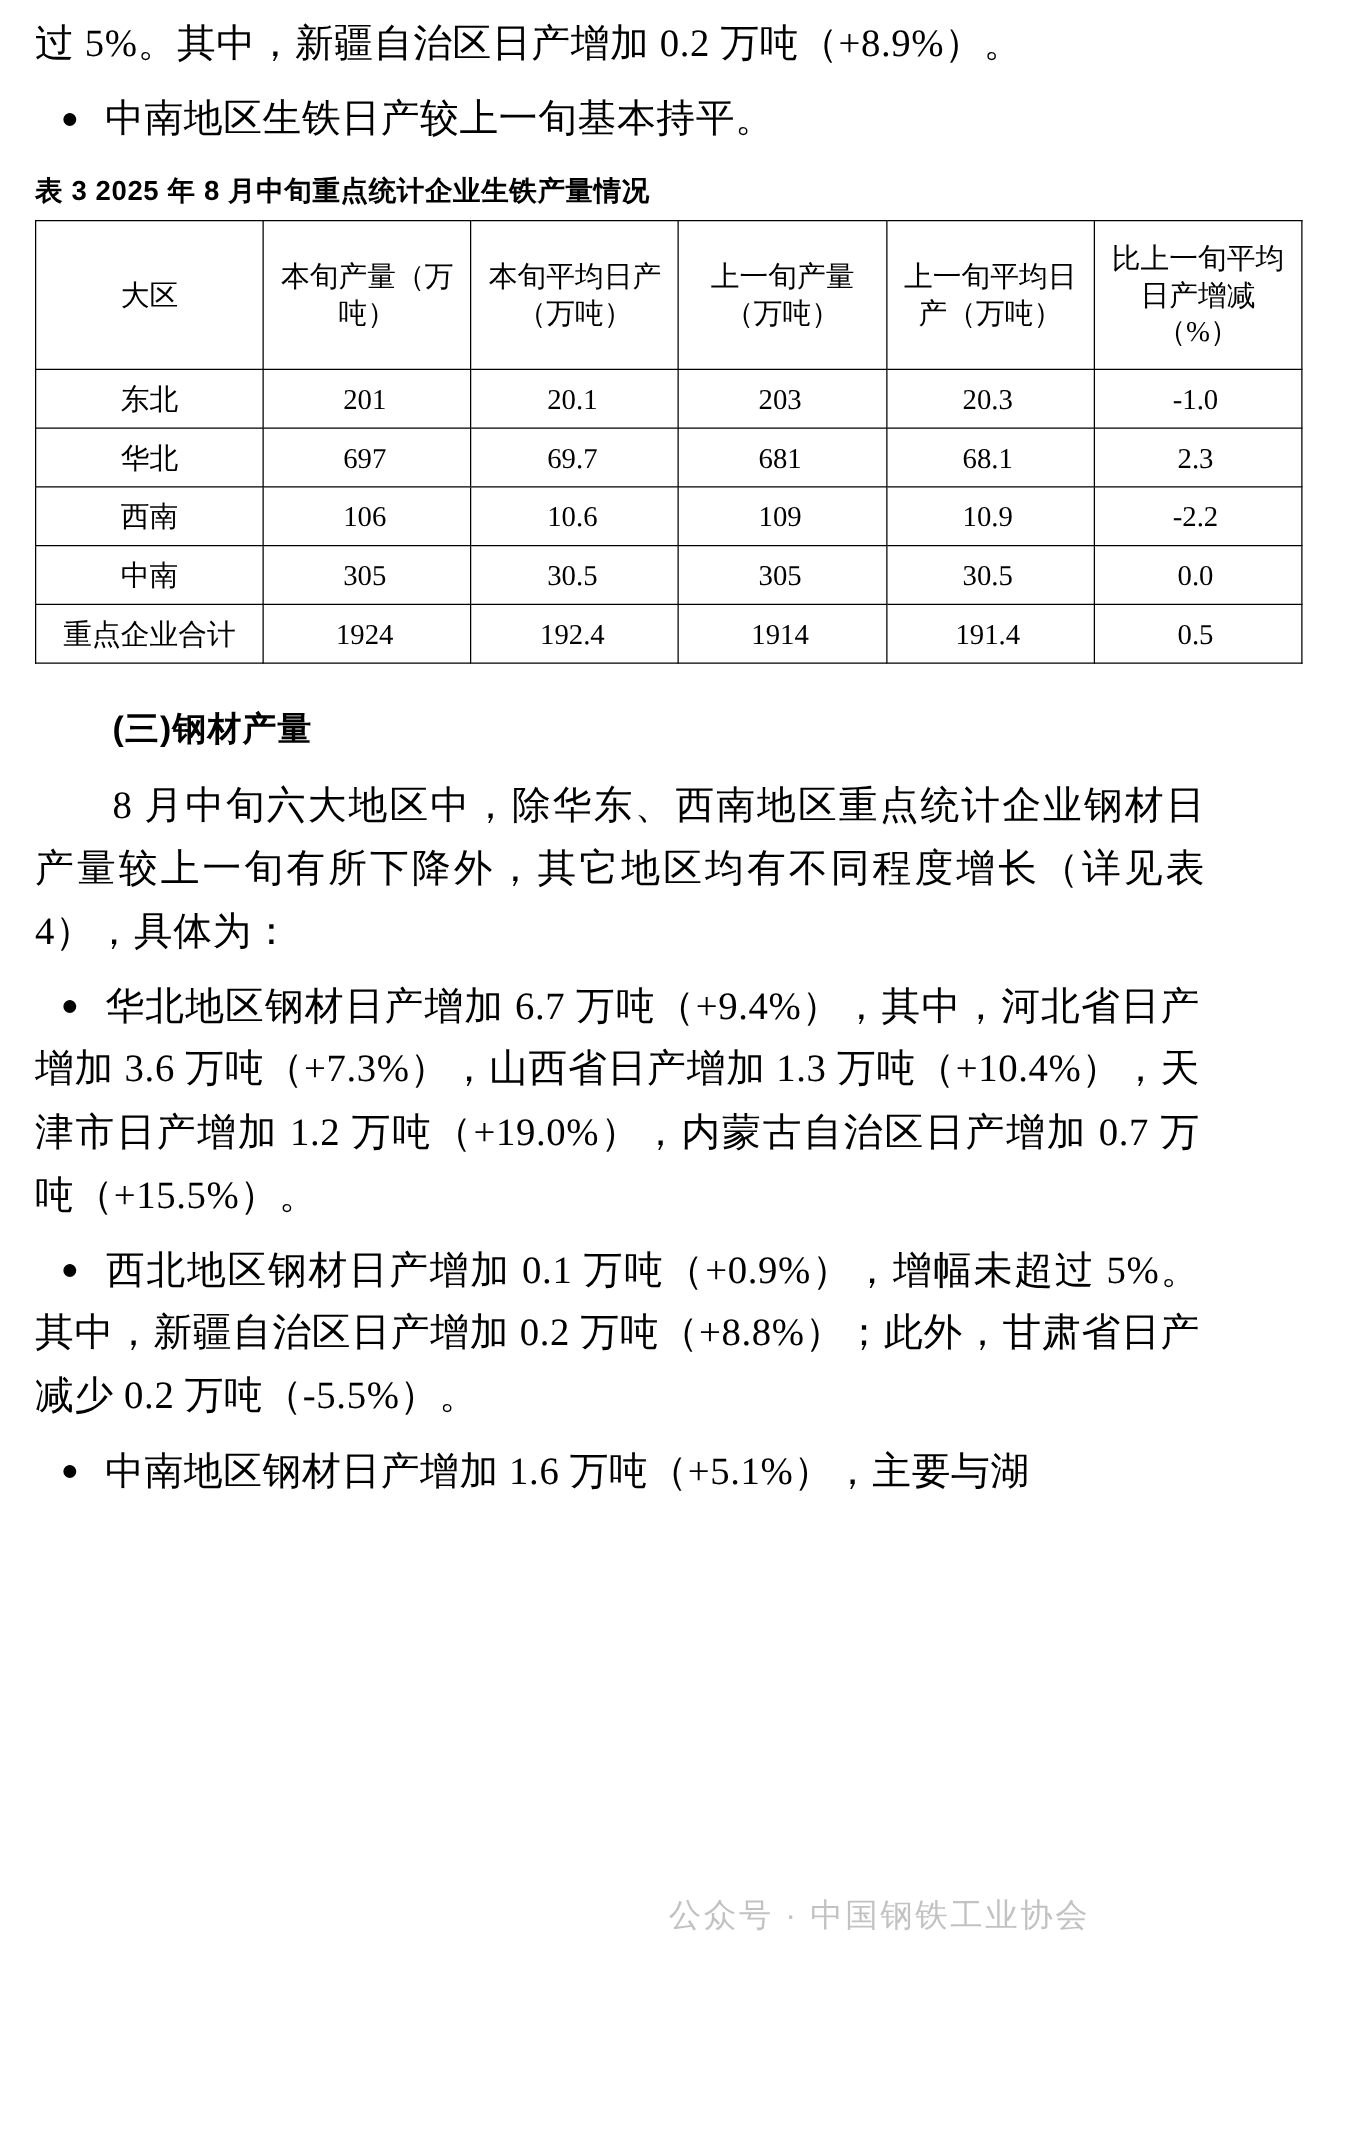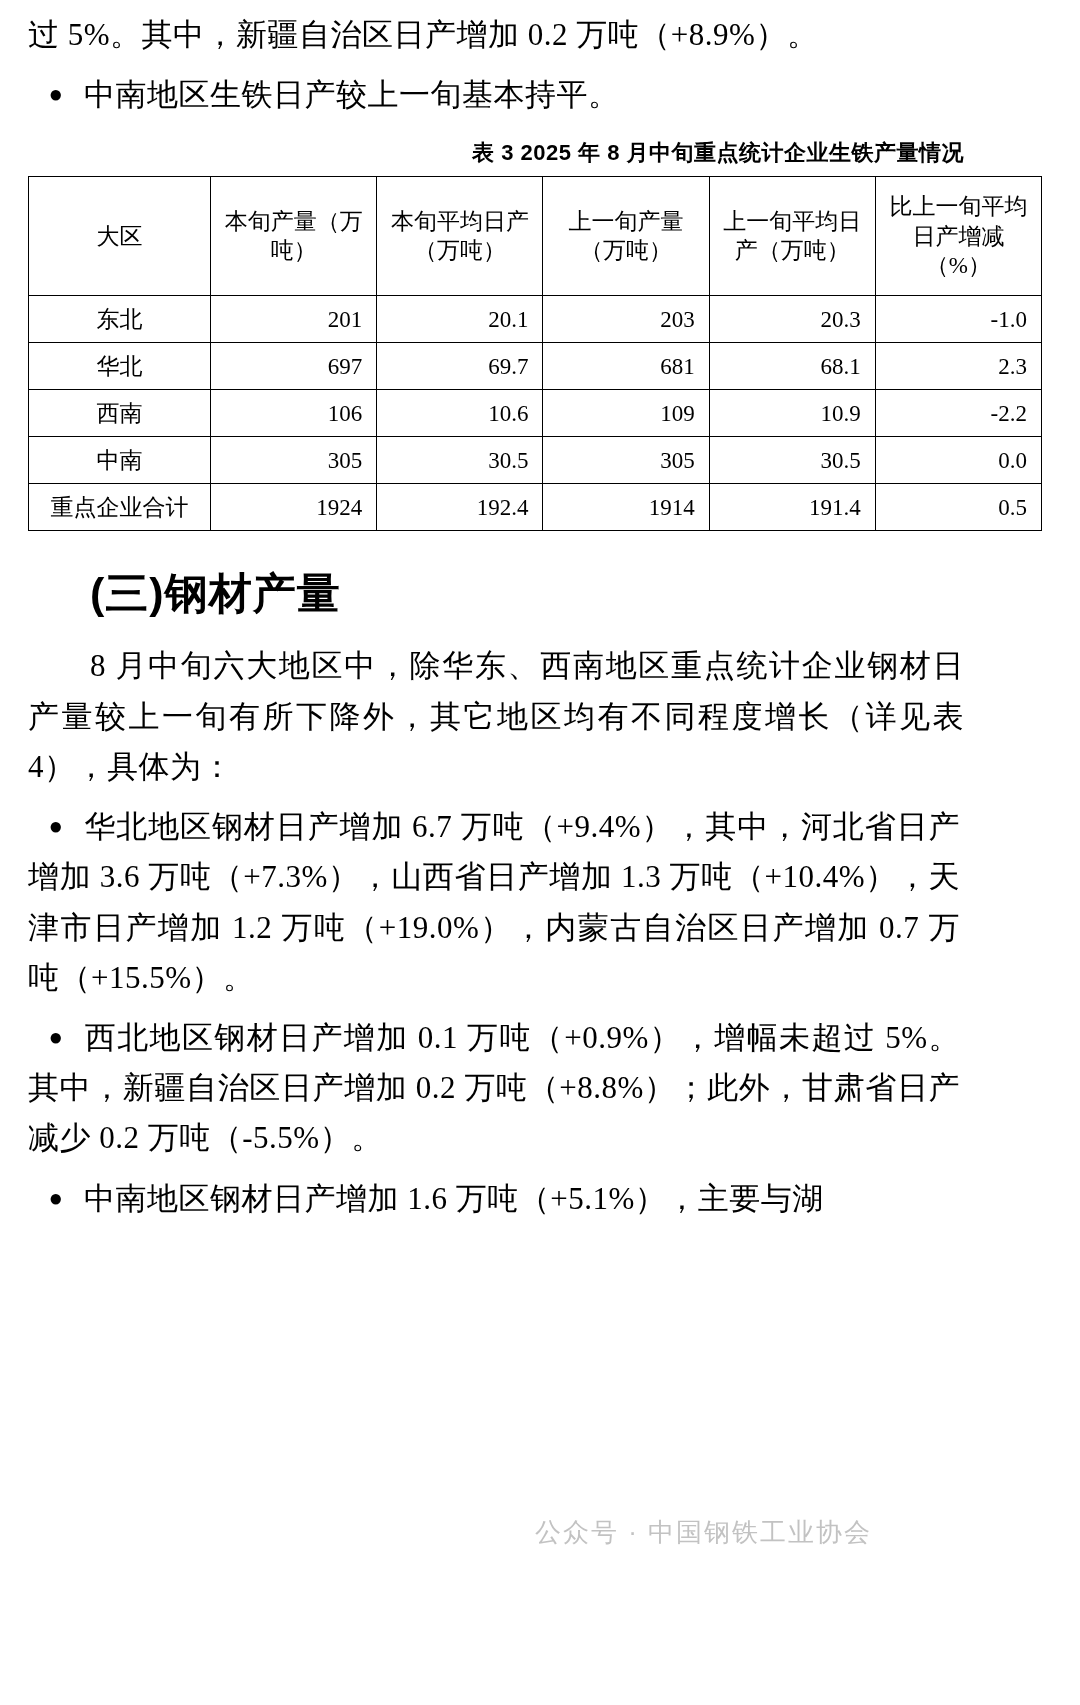--- a/index.html
+++ b/index.html
@@ -43,21 +43,21 @@
     text-indent: 0;
   }
   .bullet-para .bdot {
     display: inline-block;
     width: 56px;
     text-align: center;
     font-size: 24px;
     vertical-align: 3px;
   }
   .table-caption {
-    text-align: right;
+    text-align: left;
     font-family: "Liberation Sans", "DejaVu Sans", sans-serif;
     font-size: 22px;
     font-weight: 700;
     margin: 18px 0 8px 0;
     letter-spacing: 0.5px;
   }
   table.data {
     border-collapse: collapse;
     width: 1014px;
     margin: 0 auto 6px auto;
@@ -73,30 +73,30 @@
   table.data thead th {
     text-align: center;
     font-weight: 400;
     height: 106px;
     vertical-align: middle;
   }
   table.data tbody td.region {
     text-align: center;
   }
   table.data tbody td.num {
-    text-align: right;
+    text-align: center;
     font-family: "Liberation Serif", "DejaVu Serif", serif;
     padding-right: 14px;
   }
   table.data tbody tr td {
     height: 34px;
   }
   h2.section {
     font-family: "Liberation Sans", "DejaVu Sans", sans-serif;
-    font-size: 43px;
+    font-size: 27px;
     font-weight: 700;
     margin: 34px 0 18px 0;
     text-indent: 62px;
     letter-spacing: 1px;
   }
   .watermark {
     position: absolute;
     left: 535px;
     top: 1515px;
     font-family: "Liberation Sans", "DejaVu Sans", sans-serif;

